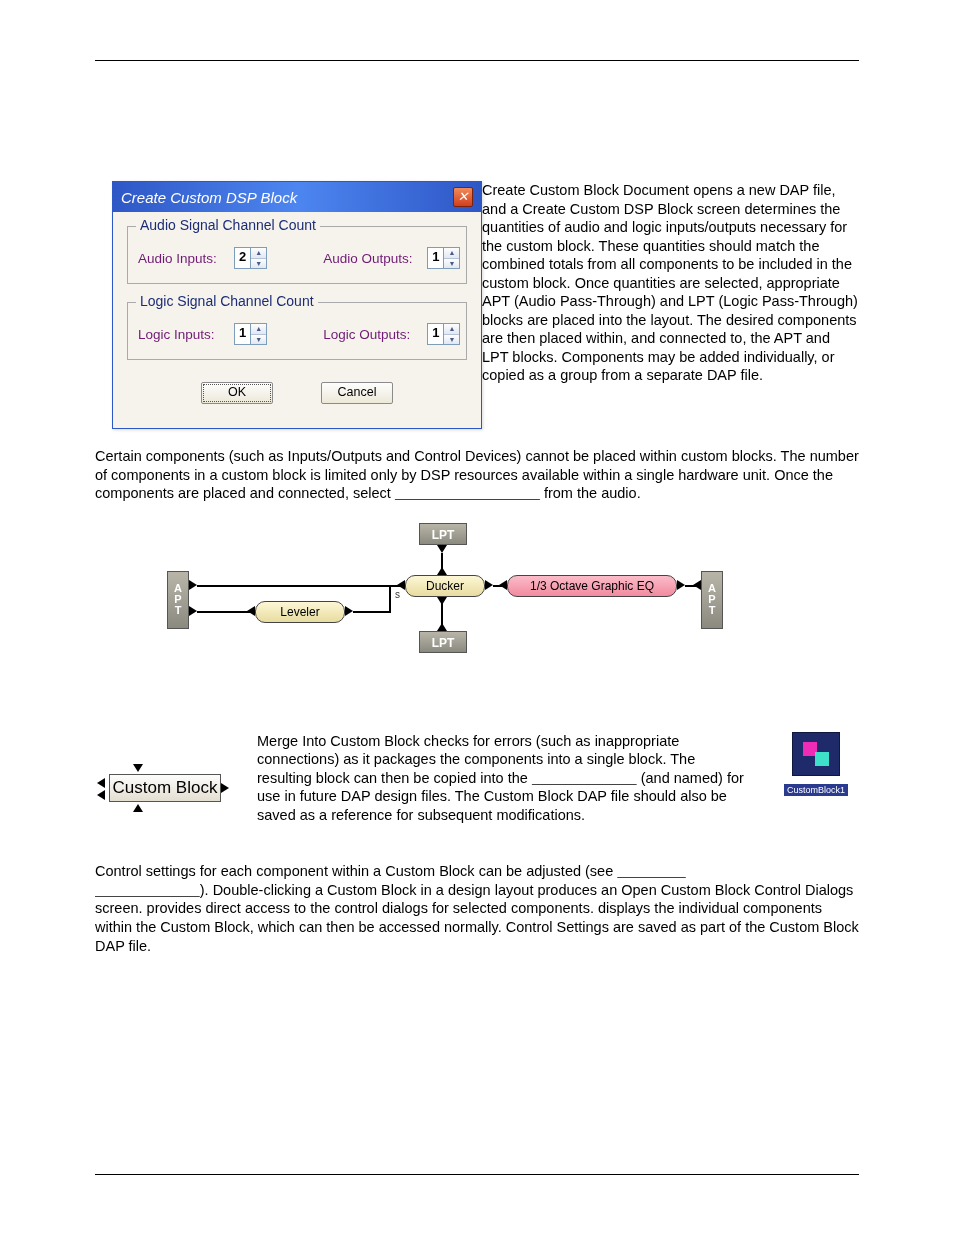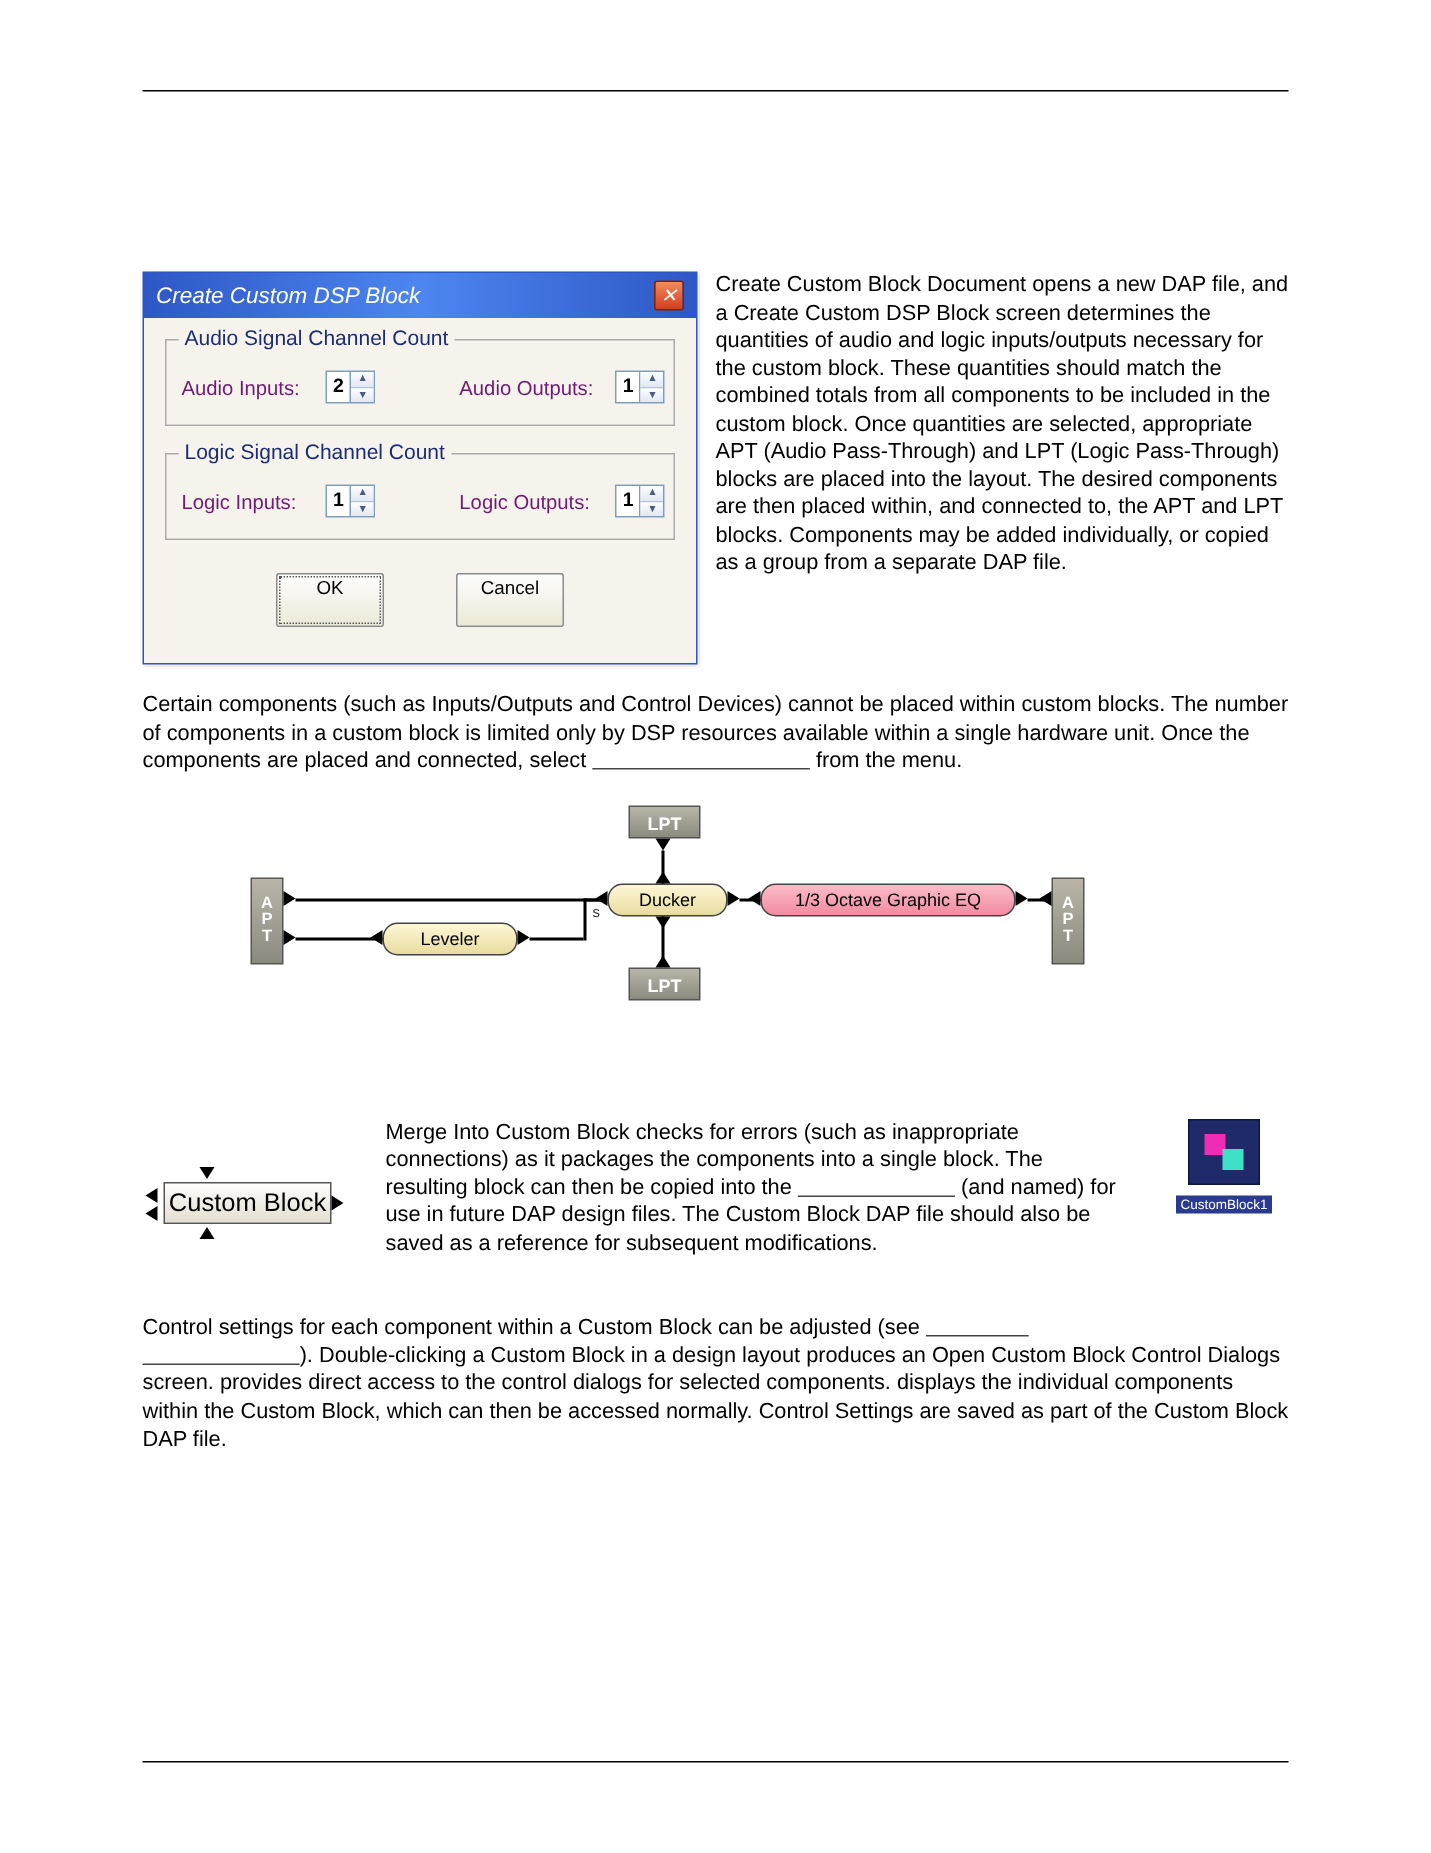--- a/index.html
+++ b/index.html
@@ -14,21 +14,21 @@
     width: 954px;
     height: 1235px;
     position: relative;
     margin: 0 auto;
     padding: 60px 95px 50px 95px;
   }
   .top-rule {
     border-top: 1.5px solid #000;
     margin-bottom: 120px;
   }
-  .sec1 { display: flex; gap: 12px; }
+  .sec1 { display: flex; gap: 0; margin-left: 17px; }
   .dialog {
     width: 370px;
     background: #f6f3ed;
     border: 1px solid #2e57c6;
     box-shadow: 1px 1px 3px rgba(0,0,0,.15);
     flex: 0 0 auto;
   }
   .titlebar {
     background: linear-gradient(90deg,#2e57c6 0%,#4d86f0 50%,#2e57c6 100%);
     color: #fff;
@@ -103,21 +103,21 @@
     font-size: 7px; line-height: 9px;
     text-align: center; color:#4b5b86;
   }
   .spinbtns div:first-child { border-bottom: 1px solid #b6c3d7;}
   .gap { width: 40px; flex: 0 0 auto;}
   .btnrow {
     display: flex; justify-content: center; gap: 48px;
     padding: 4px 0 10px 0;
   }
   .btn {
-    width: 72px; height: 36px;
+    width: 72px; height: 22px;
     background: linear-gradient(#fdfdfd,#ece9d8);
     border: 1px solid #8b8b8b;
     font-family: "Comic Sans MS", Tahoma, sans-serif;
     font-size: 12.5px;
     text-align: center;
     line-height: 19px;
     border-radius: 2px;
   }
   .btn.ok { outline: 1px dotted #555; outline-offset: -3px;}
   .para { line-height: 1.28; }
@@ -296,21 +296,21 @@
         <div class="btnrow">
           <div class="btn ok">OK</div>
           <div class="btn">Cancel</div>
         </div>
       </div>
     </div>
     <div class="para">Create Custom Block Document opens a new DAP file, and a Create Custom DSP Block screen determines the quantities of audio and logic inputs/outputs necessary for the custom block. These quantities should match the combined totals from all components to be included in the custom block. Once quantities are selected, appropriate APT (Audio Pass-Through) and LPT (Logic Pass-Through) blocks are placed into the layout. The desired components are then placed within, and connected to, the APT and LPT blocks. Components may be added individually, or copied as a group from a separate DAP file.</div>
   </div>
 
   <div class="sec2 para">
-    <span>Certain components (such as Inputs/Outputs and Control Devices) cannot be placed within custom blocks. The number of components in a custom block is limited only by DSP resources available within a single hardware unit. Once the components are placed and connected, select </span><span class="gapline">                                    </span><span> from the menu.</span>
+    <span>Certain components (such as Inputs/Outputs and Control Devices) cannot be placed within custom blocks. The number of components in a custom block is limited only by DSP resources available within a single hardware unit. Once the components are placed and connected, select </span><span class="gapline">                                    </span><span> from the audio.</span>
   </div>
 
   <div class="diagram">
 
     <div class="apt" style="left:0; top:48px">
         <span style="white-space:pre">A
 P
 T</span>
       </div>
     <div class="port right" style="left:22px; top:57px"></div>

